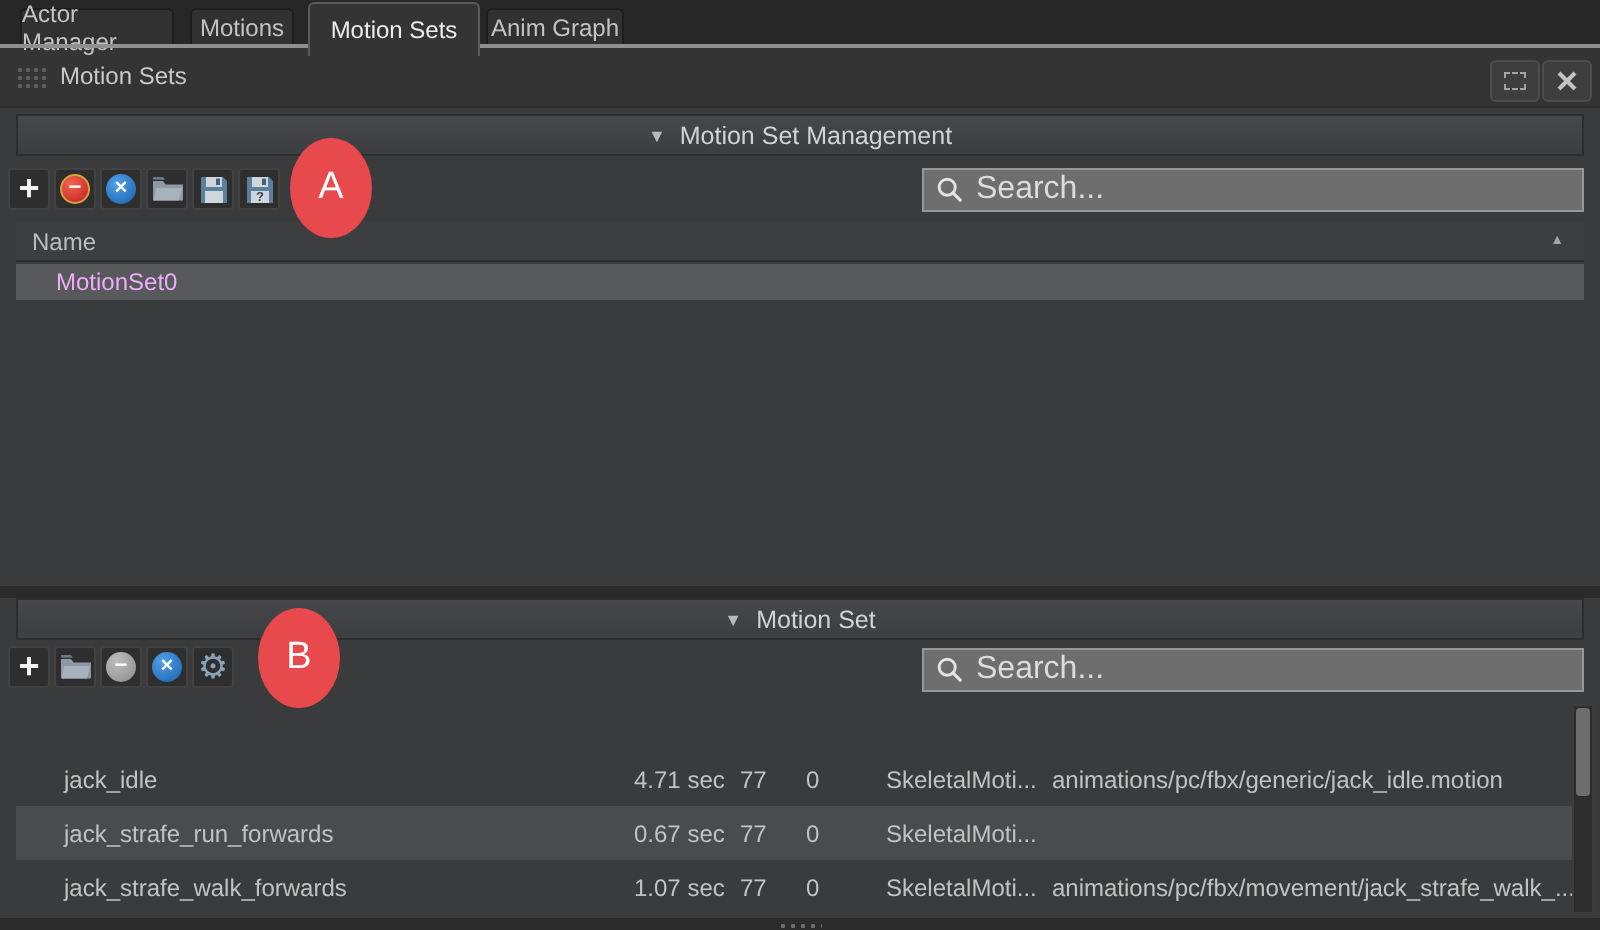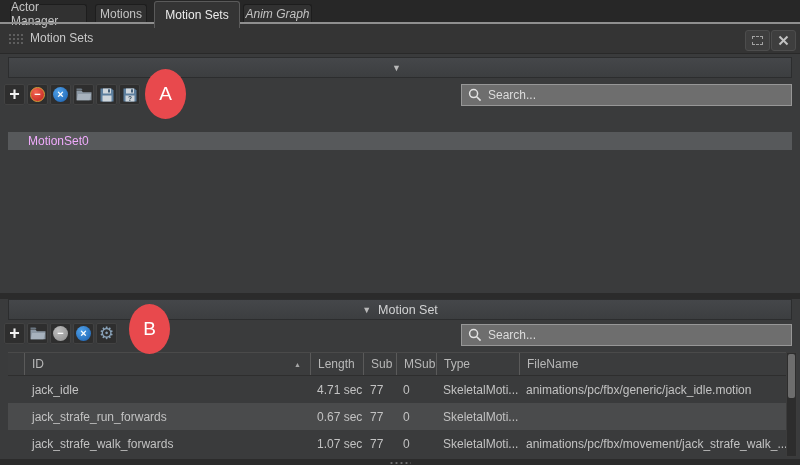--- a/index.html
+++ b/index.html
@@ -12,21 +12,21 @@
   .tabbar { position:absolute; top:0; left:0; width:800px; height:24px; background:#272727; }
   .tab-underline { position:absolute; top:22px; left:0; width:800px; height:2px; background:#8f8f8f; z-index:2; }
   .tab { position:absolute; background:#313131; border:1px solid #1d1d1d; border-bottom:none;
          border-radius:3px 3px 0 0; color:#c3c3c3; font-size:12px;
          display:flex; align-items:center; justify-content:center; z-index:1; cursor:default; }
   .tab.inactive { top:4px; height:18px; }
   .tab.active { top:1px; height:27px; background:#343434; border-color:#5a5a5a; color:#ececec; z-index:3; }
   .t1 { left:10px;  width:77px; }
   .t2 { left:95px;  width:52px; }
   .t3 { left:154px; width:86px; }
-  .t4 { left:243px; width:69px;font-style:italic; }
+  .t4 { left:243px; width:69px; }
 
   
   .titlebar { position:absolute; top:24px; left:0; width:800px; height:30px;
               background:#343434; border-bottom:1px solid #292929; }
   .grip { position:absolute; left:8px; top:9px; width:17px; height:13px;
           background-image:radial-gradient(circle,#5e5e5e 1px,transparent 1.2px);
           background-size:4px 4px; }
   .wtitle { position:absolute; left:30px; top:7px; color:#c9c9c9; font-size:12px; }
   .winbtn { position:absolute; top:6px; width:25px; height:21px; background:#3e3e3e;
             border:1px solid #4d4d4d; border-radius:3px;
@@ -57,21 +57,21 @@
   .circ-gray { background:radial-gradient(circle at 35% 30%, #bdbdbd, #8b8b8b); }
   .circ-blue { background:radial-gradient(circle at 35% 30%, #4fa0e8, #1a5fae); }
   .gear { color:#89a2b8; font-size:17px; line-height:17px; }
 
   
   .search { position:absolute; right:8px; width:331px; height:22px; background:#6e6e6e;
             border:1px solid #979797; display:flex; align-items:center; padding:0 6px; }
   .sA { top:84px; }
   .sB { top:324px; }
   .search input { flex:1; background:transparent; border:none; outline:none;
-                  color:#e6e6e6; font-size:12px; font-family:inherit; margin-left:6px; }
+                  color:#e6e6e6; font-size:16px; font-family:inherit; margin-left:6px; }
   .search input::placeholder { color:#dcdcdc; opacity:1; }
 
   
   .namehdr { position:absolute; left:8px; width:784px; top:111px; height:20px;
              background:#3d3e3f; border-bottom:1px solid #2d2d2d;
              display:flex; align-items:center; color:#bdbdbd; }
   .namehdr .lbl { padding-left:8px; }
   .sortA { position:absolute; right:10px; font-size:7px; color:#a6a6a6; }
   .msrow { position:absolute; left:8px; width:784px; top:132px; height:18px;
            background:#57595b; color:#f0abfc; display:flex; align-items:center;
@@ -141,20 +141,21 @@
     <div class="winbtn closebtn">
       <svg width="11" height="11" viewBox="0 0 11 11">
         <line x1="1.5" y1="1.5" x2="9.5" y2="9.5" stroke="#c3c3c3" stroke-width="2"></line>
         <line x1="9.5" y1="1.5" x2="1.5" y2="9.5" stroke="#c3c3c3" stroke-width="2"></line>
       </svg>
     </div>
   </div>
 
   <div class="hdrbar hdrA">
     <span class="caret">▼</span>
+    <span>Motion Set Management</span>
   </div>
 
   <div class="toolbar tbA">
     <div class="tbtn">
       <span class="plus">+</span>
     </div>
     <div class="tbtn">
       <span class="circ circ-red">−</span>
     </div>
     <div class="tbtn">
@@ -187,20 +188,24 @@
   </div>
 
   <div class="search sA">
     <svg width="14" height="14" viewBox="0 0 14 14">
       <circle cx="5.6" cy="5.6" r="4" fill="none" stroke="#e3e3e3" stroke-width="1.5"></circle>
       <line x1="8.7" y1="8.7" x2="12.6" y2="12.6" stroke="#e3e3e3" stroke-width="1.6"></line>
     </svg>
     <input type="text" placeholder="Search..." style="">
   </div>
 
+  <div class="namehdr">
+    <span class="lbl">Name</span>
+    <span class="sortA">▲</span>
+  </div>
 
   <div class="msrow">MotionSet0</div>
 
   <div class="badge bA">A</div>
 
   <div class="split1"></div>
 
   <div class="hdrbar hdrB">
     <span class="caret">▼</span>
     <span>Motion Set</span>
@@ -231,32 +236,20 @@
   <div class="search sB">
     <svg width="14" height="14" viewBox="0 0 14 14">
       <circle cx="5.6" cy="5.6" r="4" fill="none" stroke="#e3e3e3" stroke-width="1.5"></circle>
       <line x1="8.7" y1="8.7" x2="12.6" y2="12.6" stroke="#e3e3e3" stroke-width="1.6"></line>
     </svg>
     <input type="text" placeholder="Search..." style="">
   </div>
 
   <div class="badge bB">B</div>
 
-  <div class="thead cols">
-    <div class="c-sp"></div>
-    <div class="c-id cell-pad">
-      <span>ID</span>
-      <span class="sortB">▲</span>
-    </div>
-    <div class="c-len cell-pad">Length</div>
-    <div class="c-sub cell-pad">Sub</div>
-    <div class="c-msub cell-pad">MSub</div>
-    <div class="c-type cell-pad">Type</div>
-    <div class="c-file cell-pad">FileName</div>
-  </div>
 
   <div class="trow r0 cols">
     <div class="c-sp"></div>
     <div class="c-id">jack_idle</div>
     <div class="c-len cell-pad">4.71 sec</div>
     <div class="c-sub cell-pad">77</div>
     <div class="c-msub cell-pad">0</div>
     <div class="c-type cell-pad">SkeletalMoti...</div>
     <div class="c-file cell-pad">animations/pc/fbx/generic/jack_idle.motion</div>
   </div>

